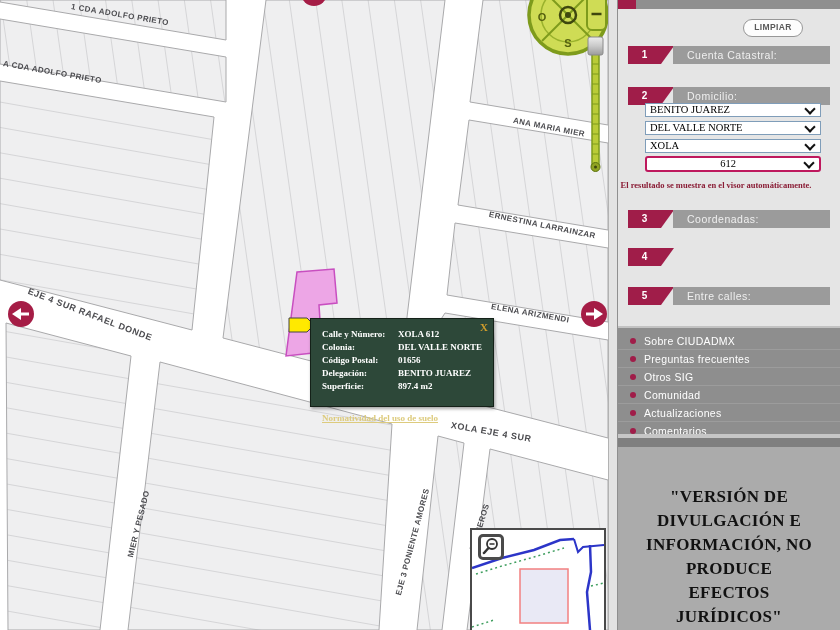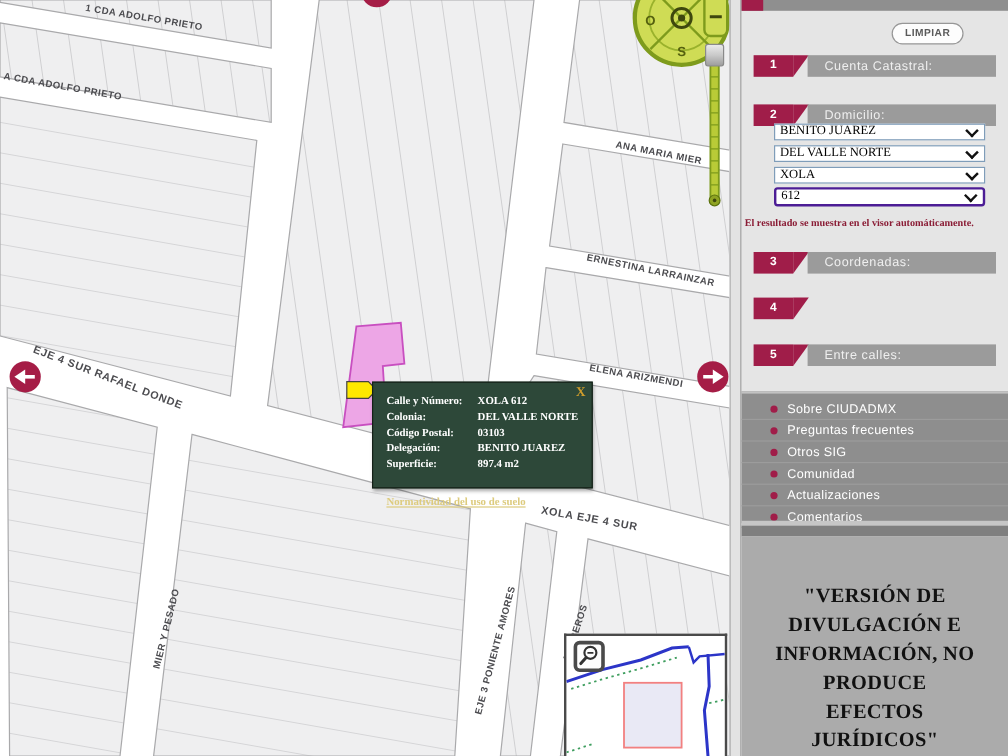--- a/index.html
+++ b/index.html
@@ -39,27 +39,27 @@
 
   .sec{position:absolute;left:10px;width:202px;height:18px;display:flex;cursor:pointer;}
   .sec-num{width:33px;background:#a01d49;color:#fff;font-size:10px;font-weight:bold;text-align:center;line-height:18px;}
   .sec-wedge{width:0;height:0;border-top:18px solid #a01d49;border-right:13px solid transparent;}
   .sec-label{flex:1;background:#9b9b9b;color:#efefef;font-size:10.5px;letter-spacing:0.5px;line-height:18px;padding-left:14px;margin-left:-1px;}
 
   .sel{position:absolute;left:27px;width:176px;height:14px;background:#fff;border:1px solid #7f9db9;box-sizing:border-box;
        font-family:"Liberation Serif",serif;font-size:10.5px;color:#000;line-height:12px;padding:0 4px;cursor:pointer;display:flex;align-items:center;}
   .sel .sel-text{flex:1;white-space:nowrap;overflow:hidden;}
   .chev{width:6px;height:6px;border-right:2px solid #111;border-bottom:2px solid #111;transform:rotate(45deg);margin-top:-3px;margin-right:2px;}
-  .sel.focused{border:2px solid #4c1d95;border-radius:3px;height:16px;}
+  .sel.focused{border:2px solid #be185d;border-radius:3px;height:16px;text-align:center;}
 
   #note{position:absolute;left:0;top:180px;width:196px;text-align:center;font-family:"Liberation Serif",serif;
         font-weight:bold;font-size:8.5px;color:#8a1c35;}
 
   #links{position:absolute;left:0;top:326px;width:222px;height:110px;background:#8e8e8e;border-top:2px solid #c2c2c2;padding-top:4px;box-sizing:border-box;}
-  .link-item{height:17px;display:flex;align-items:center;padding-left:24px;border-bottom:1px solid #9c9c9c;cursor:pointer;}
+  .link-item{height:17px;display:flex;align-items:center;padding-left:12px;border-bottom:1px solid #9c9c9c;cursor:pointer;}
   .bullet{width:6px;height:6px;border-radius:50%;background:#a01d49;margin-right:8px;flex:0 0 auto;}
   .link-label{color:#fff;font-size:10.5px;letter-spacing:0.3px;}
 
   #strip-light{position:absolute;left:0;top:434px;width:222px;height:4px;background:#c6c6c6;}
   #strip-dark{position:absolute;left:0;top:438px;width:222px;height:9px;background:#7f7f7f;}
   #disclaimer-panel{position:absolute;left:0;top:447px;width:222px;height:183px;background:#ababab;}
   #disclaimer{margin:38px auto 0;width:168px;text-align:center;font-family:"Liberation Serif",serif;font-weight:bold;
               font-size:17px;line-height:24px;color:#111;letter-spacing:0.3px;}
 </style>
 </head>
@@ -170,21 +170,21 @@
 
     <div id="popup">
       <span id="popup-close">X</span>
       <div class="prow">
         <span class="plabel">Calle y Número:</span><span>XOLA 612</span>
       </div>
       <div class="prow">
         <span class="plabel">Colonia:</span><span>DEL VALLE NORTE</span>
       </div>
       <div class="prow">
-        <span class="plabel">Código Postal:</span><span>03103</span>
+        <span class="plabel">Código Postal:</span><span>01656</span>
       </div>
       <div class="prow">
         <span class="plabel">Delegación:</span><span>BENITO JUAREZ</span>
       </div>
       <div class="prow">
         <span class="plabel">Superficie:</span><span>897.4 m2</span>
       </div>
       <span id="popup-link">Normatividad del uso de suelo</span>
     </div>
 

